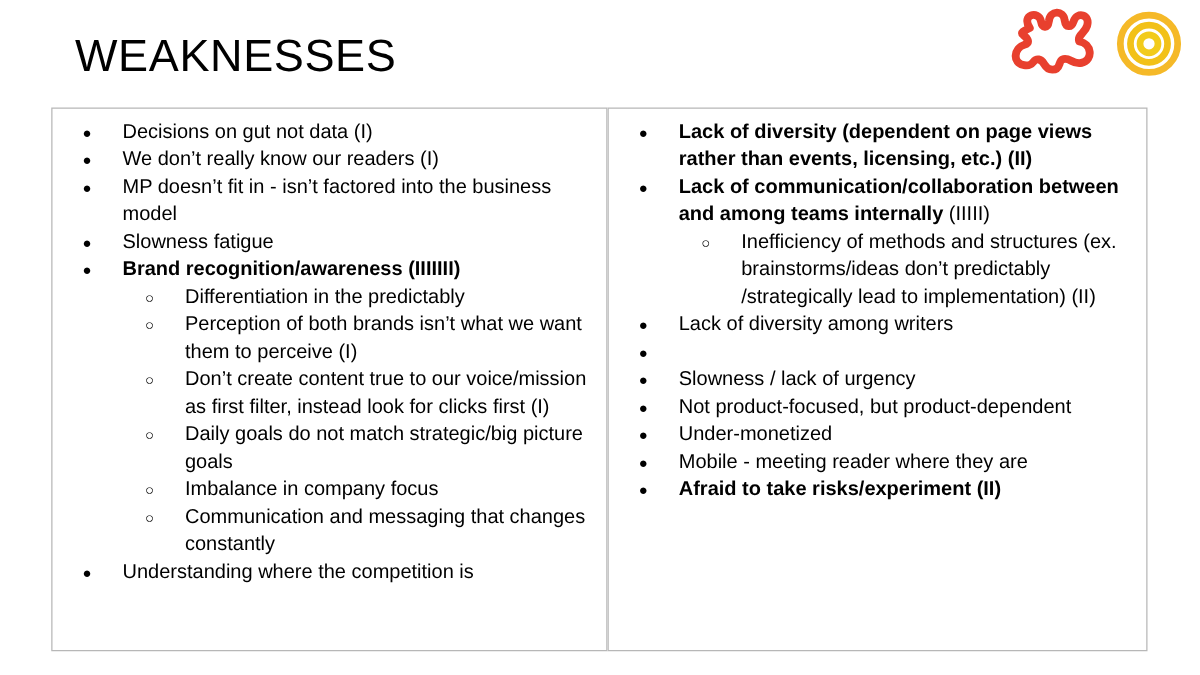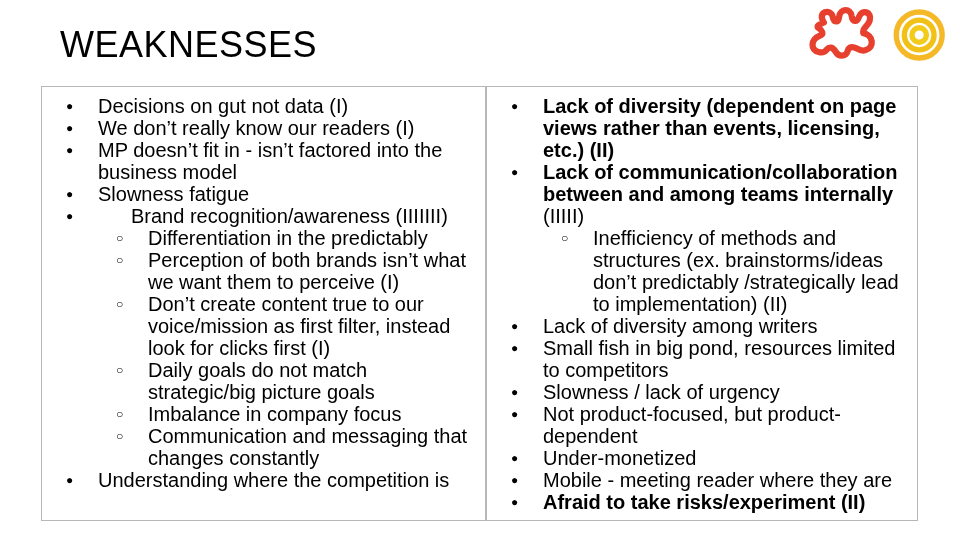--- a/index.html
+++ b/index.html
@@ -50,21 +50,21 @@
     flex:0 0 32px;
     width:32px;
     text-align:left;
     line-height:22px;
     font-size:12px;
   }
   .item.lvl1{padding-left:24px;}
   .item.lvl2{padding-left:74px;}
   .item .text{
     flex:1 1 auto;
-    font-size:20px;
+    font-size:16px;
     line-height:22px;
     padding-right:4px;
   }
 </style>
 </head>
 <body>
 
 <div class="slide">
 
   <h1 class="title">WEAKNESSES</h1>
@@ -107,21 +107,21 @@
         <li class="item lvl1">
           <span class="bullet">●</span>
           <span class="text"><span>MP doesn’t fit in - isn’t factored into the business model</span></span>
         </li>
         <li class="item lvl1">
           <span class="bullet">●</span>
           <span class="text"><span>Slowness fatigue</span></span>
         </li>
         <li class="item lvl1">
           <span class="bullet">●</span>
-          <span class="text"><span style="font-weight: normal; margin-left: 33px;">Brand recognition/awareness (IIIIIII)</span></span>
+          <span class="text"><span style="font-weight: bold;">Brand recognition/awareness (IIIIIII)</span></span>
         </li>
         <li class="item lvl2">
           <span class="bullet">○</span>
           <span class="text"><span>Differentiation in the predictably</span></span>
         </li>
         <li class="item lvl2">
           <span class="bullet">○</span>
           <span class="text"><span>Perception of both brands isn’t what we want them to perceive (I)</span></span>
         </li>
         <li class="item lvl2">
@@ -160,21 +160,20 @@
         <li class="item lvl2">
           <span class="bullet">○</span>
           <span class="text"><span>Inefficiency of methods and structures (ex. brainstorms/ideas don’t predictably /strategically lead to implementation) (II)</span></span>
         </li>
         <li class="item lvl1">
           <span class="bullet">●</span>
           <span class="text"><span>Lack of diversity among writers</span></span>
         </li>
         <li class="item lvl1">
           <span class="bullet">●</span>
-          <span class="text"><span>Small fish in big pond, resources limited to competitors</span></span>
         </li>
         <li class="item lvl1">
           <span class="bullet">●</span>
           <span class="text"><span>Slowness / lack of urgency</span></span>
         </li>
         <li class="item lvl1">
           <span class="bullet">●</span>
           <span class="text"><span>Not product-focused, but product-dependent</span></span>
         </li>
         <li class="item lvl1">

